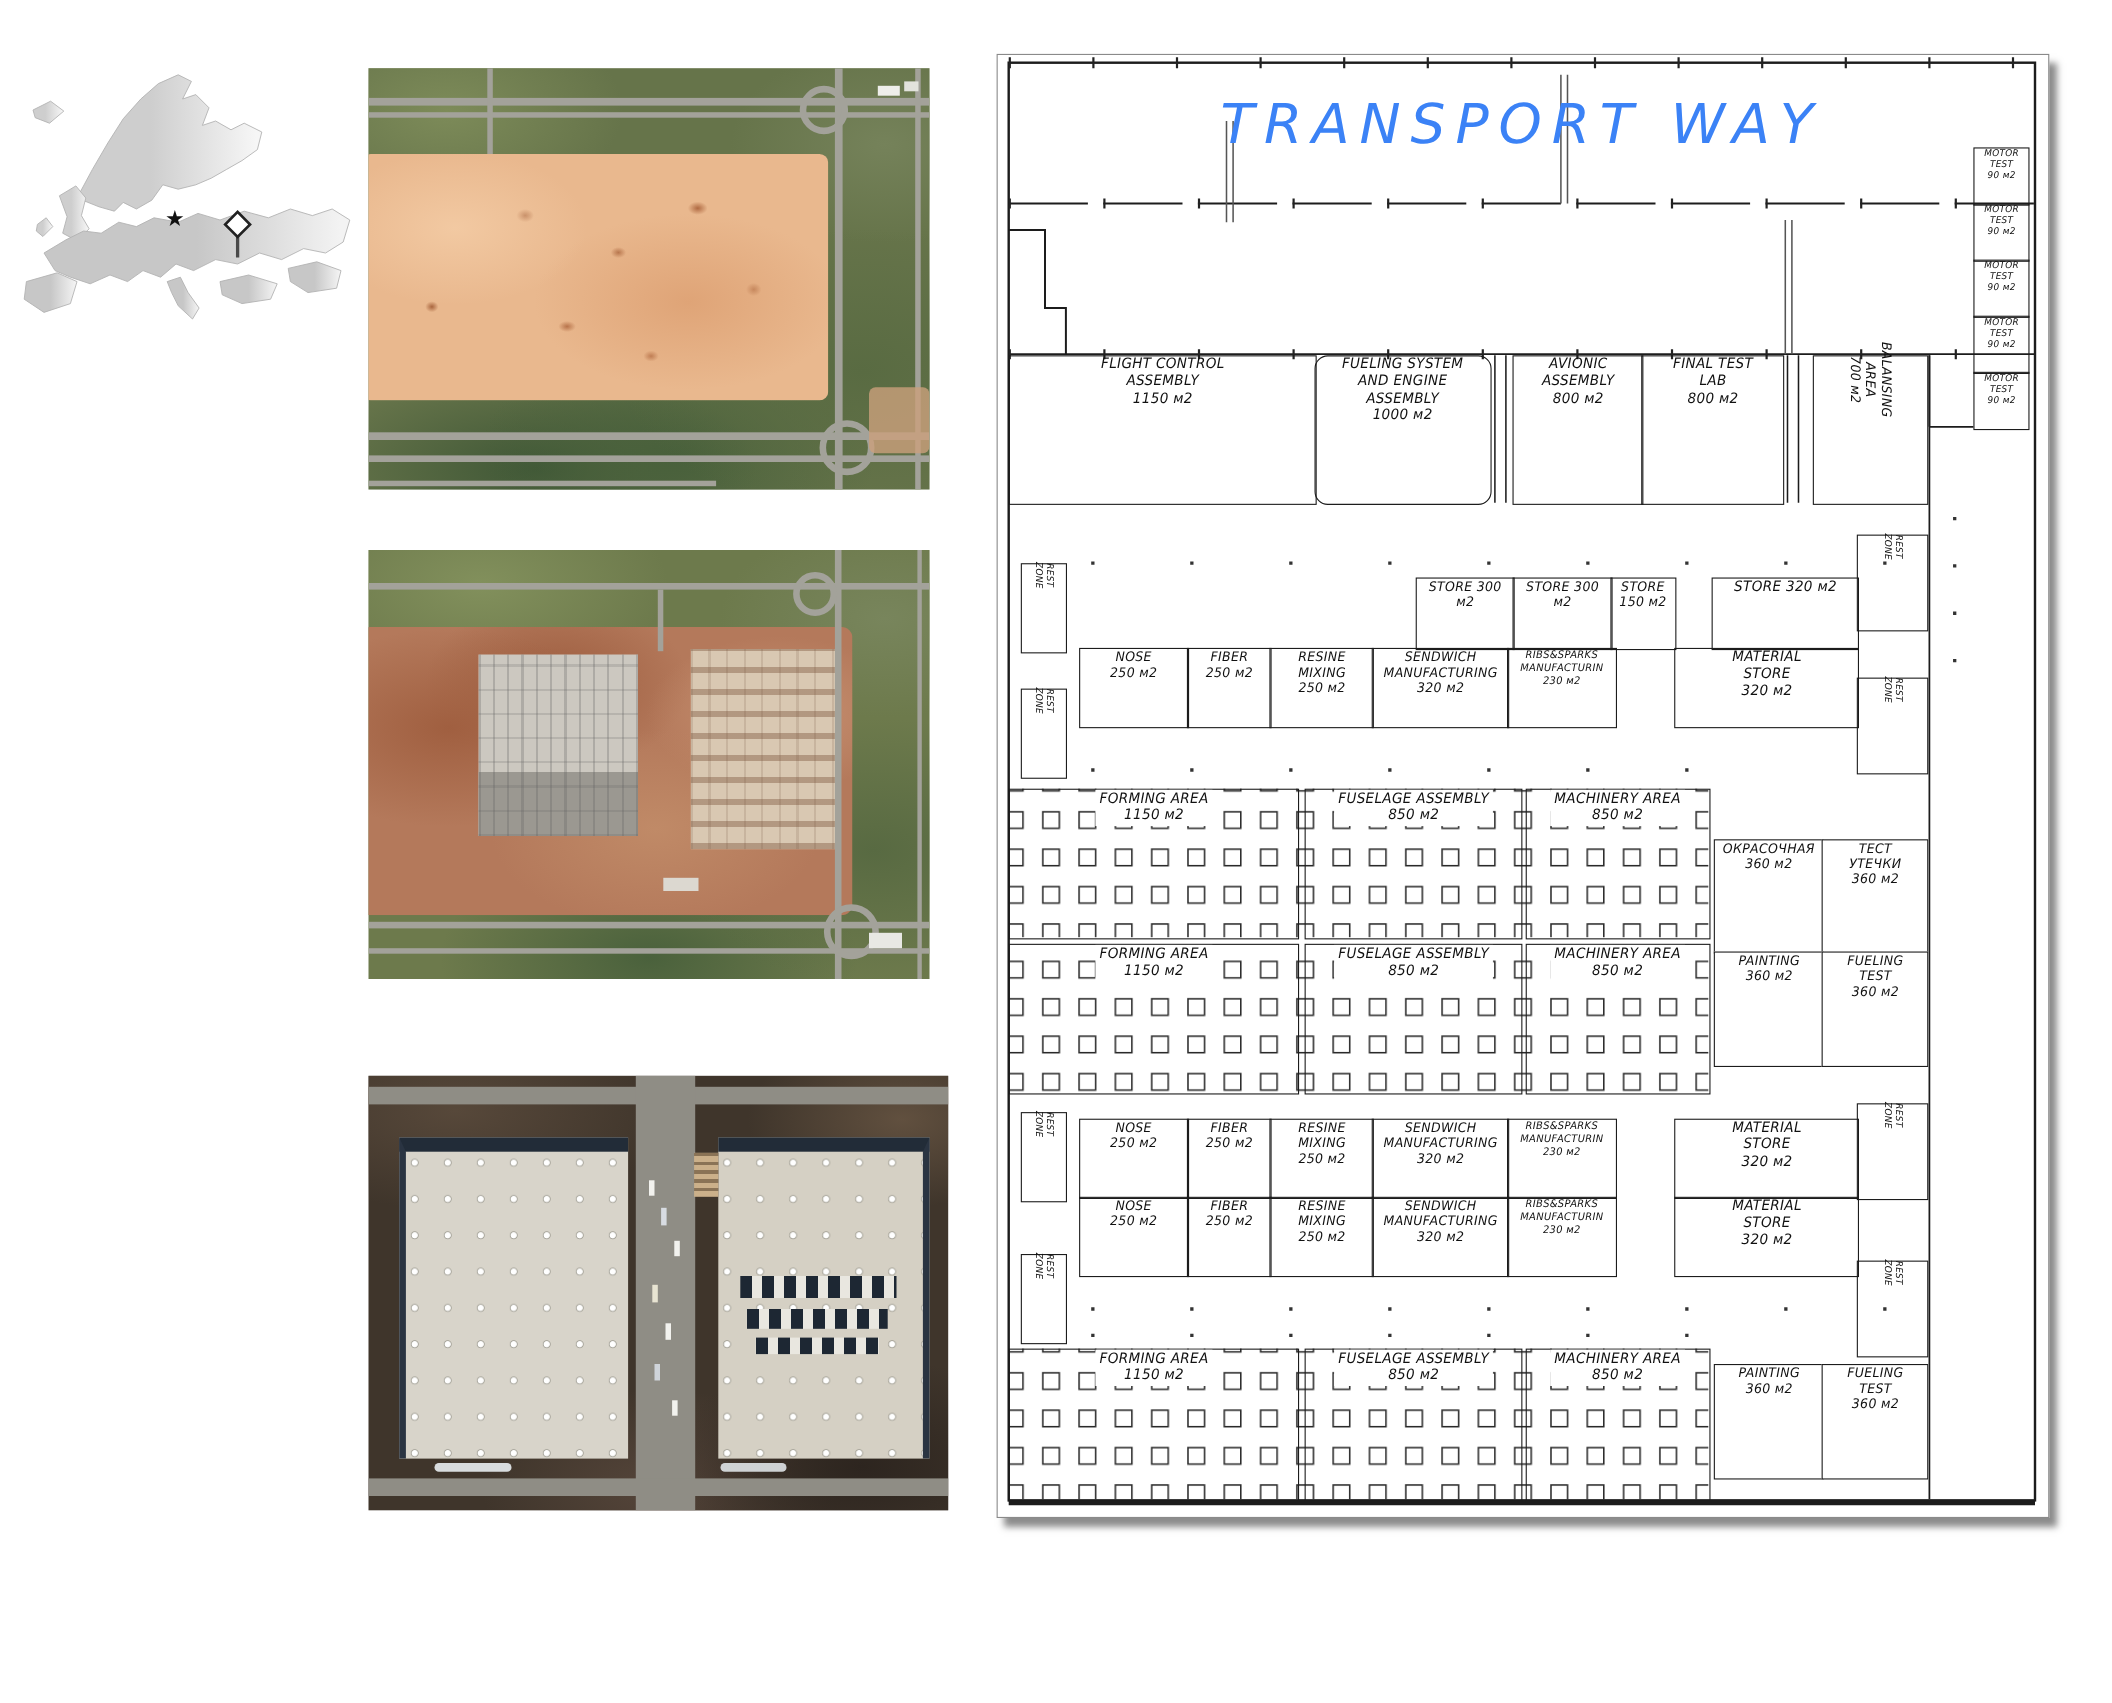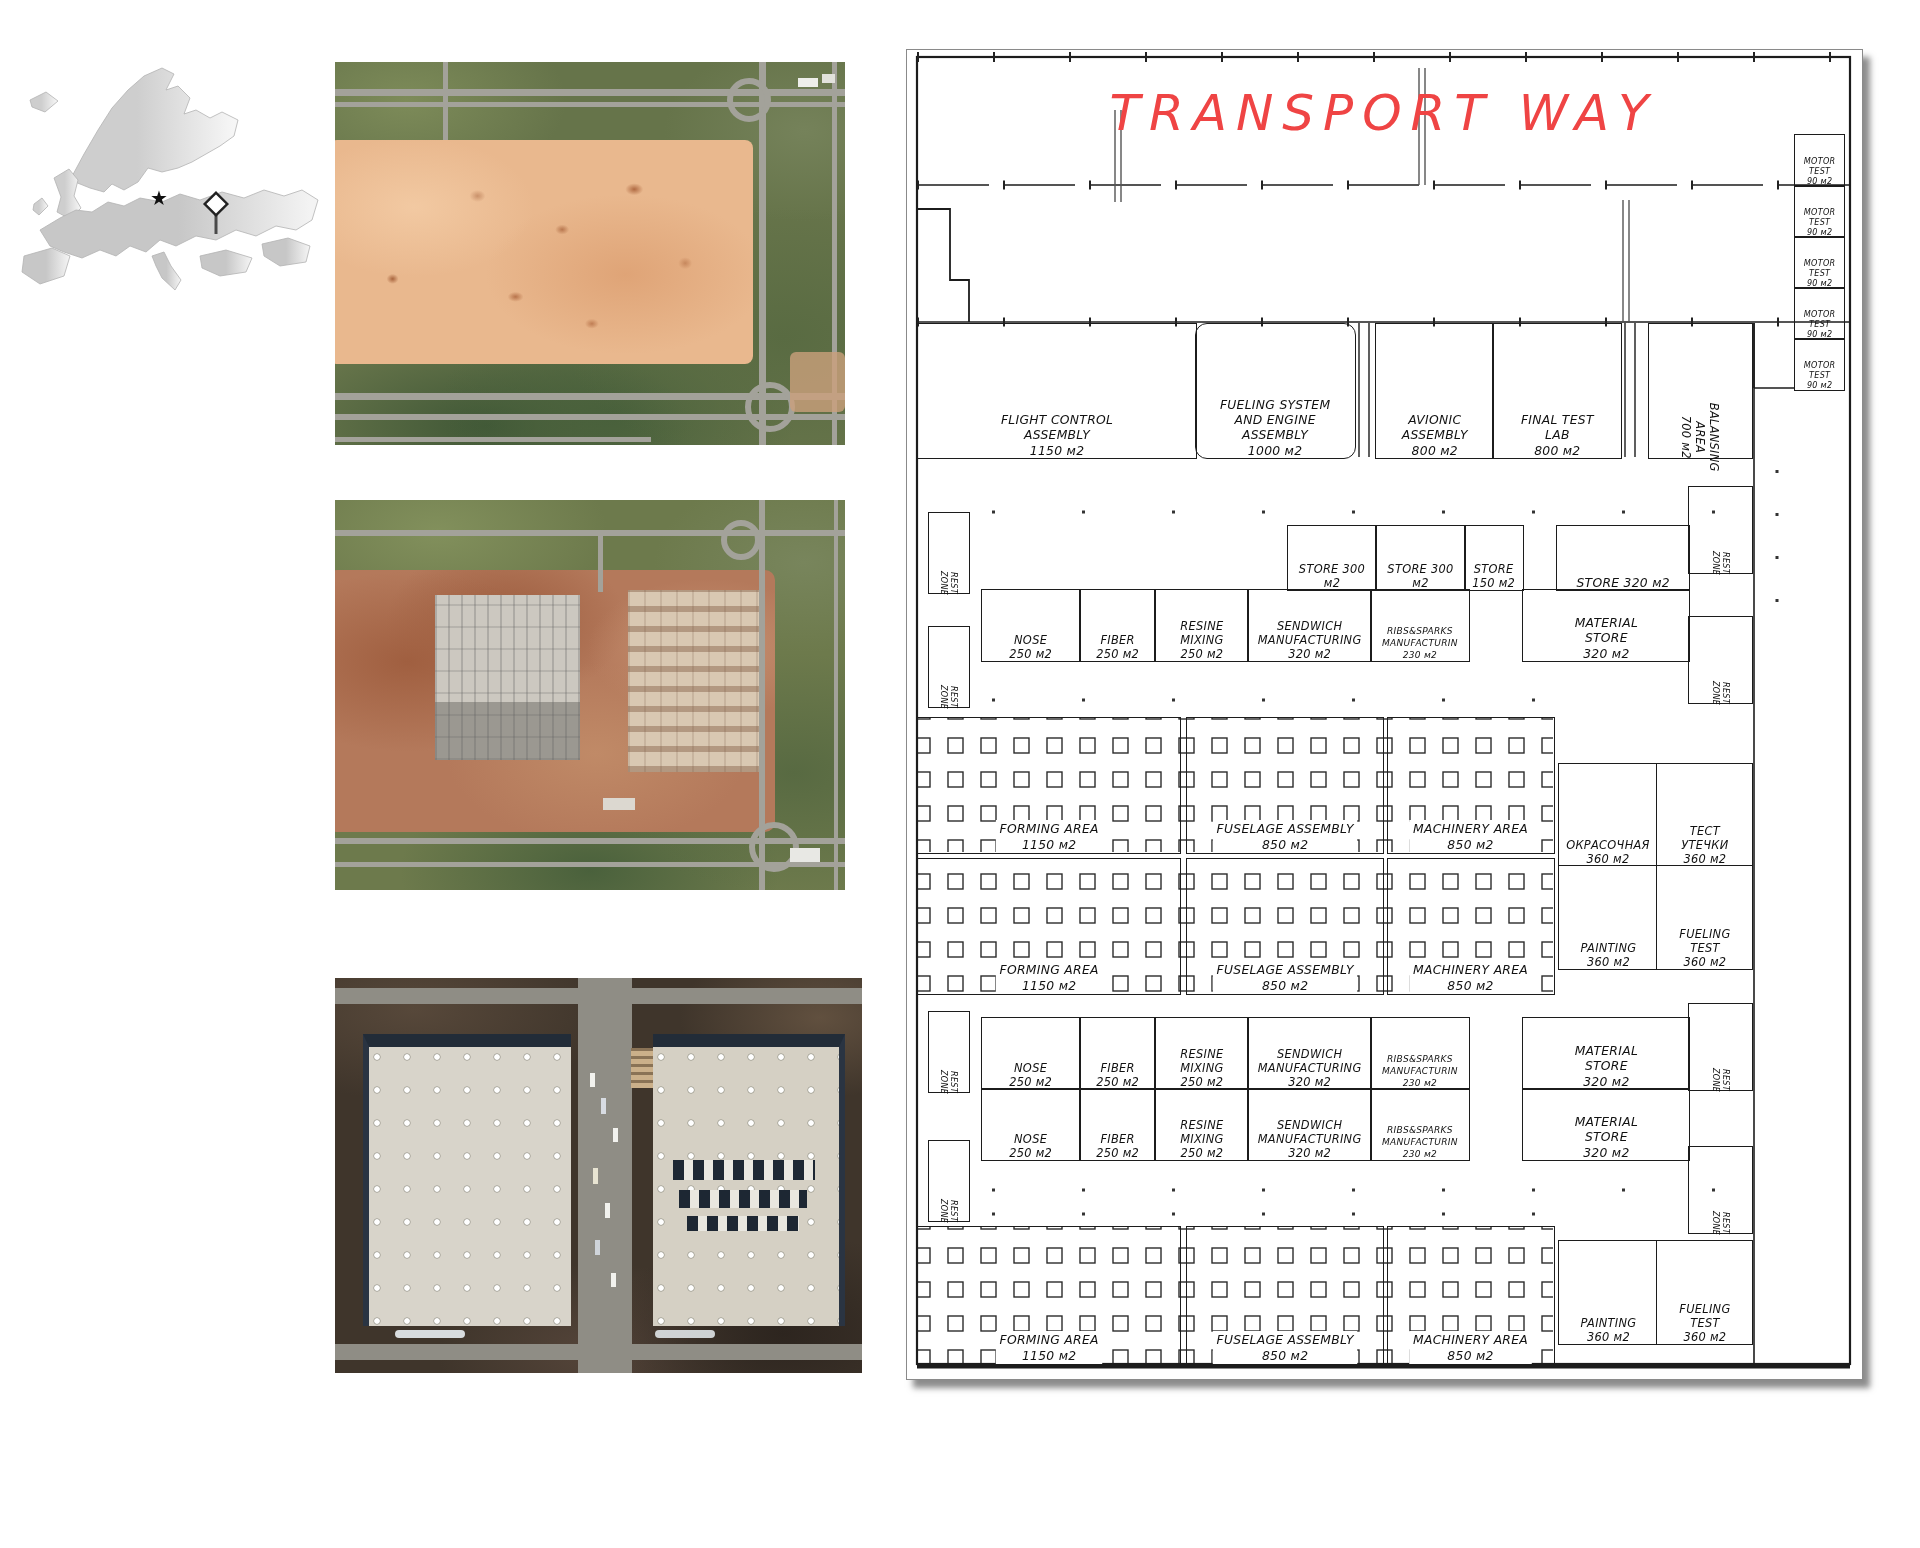--- a/index.html
+++ b/index.html
@@ -7,27 +7,27 @@
           font-family:"DejaVu Sans",sans-serif;color:#111;}
   
   .photo{position:absolute;overflow:hidden;}
   .layer{position:absolute;}
   .road{position:absolute;background:#a3a29a;}
   .ring{position:absolute;border-radius:50%;border:6px solid #a3a29a;background:transparent;}
   
   #plan{position:absolute;left:906px;top:49px;width:955px;height:1329px;background:#ffffff;
         border:1px solid #8a8a8a;box-shadow:7px 8px 6px rgba(45,45,45,.55);}
   #plan-overlay{position:absolute;left:0;top:0;width:955px;height:1329px;}
-  .room{position:absolute;border:1.5px solid #1c1c1c;display:flex;align-items:flex-end;justify-content:center;text-align:center;}
+  .room{position:absolute;border:1.5px solid #1c1c1c;display:flex;align-items:flex-start;justify-content:center;text-align:center;}
   .room-label{font-style:italic;white-space:pre-line;line-height:1.18;transform:scaleX(.95);letter-spacing:.3px;}
   .fs13{font-size:13px;} .fs12{font-size:12px;}
   .fs9{font-size:9.5px;line-height:1.25;} .fs8{font-size:8.5px;}
   .rot .room-label{transform:rotate(90deg) scaleX(.95);}
   .bglabel .room-label{background:#ffffff;padding:1px 4px;}
-  .plan-title{position:absolute;left:10px;width:933px;text-align:center;font-style:italic;color:#ef4444;}
+  .plan-title{position:absolute;left:10px;width:933px;text-align:center;font-style:italic;color:#3b82f6;}
   #street-title{top:34px;font-size:50px;letter-spacing:9px;}
   #packedge-title{top:186px;font-size:41px;letter-spacing:5px;}
 </style>
 </head>
 <body>
 
 <div id="canvas">
 
   <svg style="position:absolute;left:10px;top:58px;" width="322" height="248" viewBox="0 0 322 248">
     <defs>

